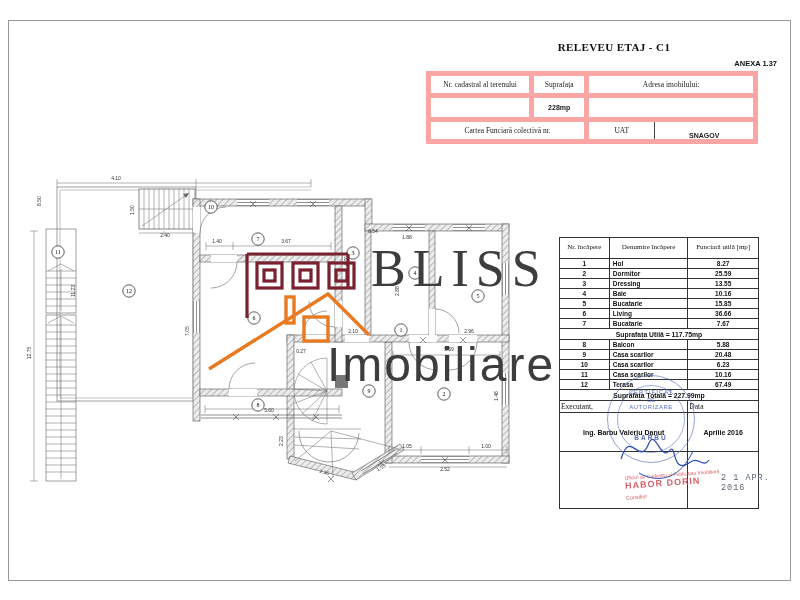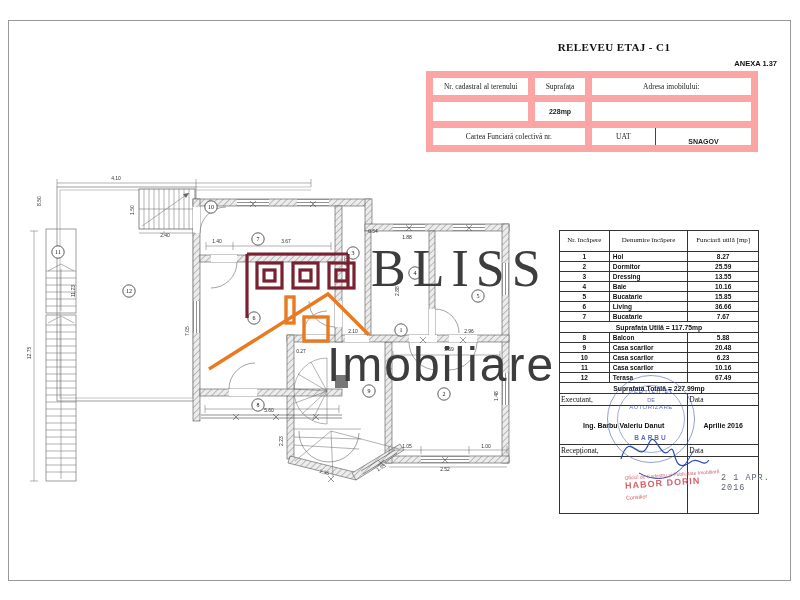--- a/index.html
+++ b/index.html
@@ -6,31 +6,31 @@
     font-family:"Liberation Serif",serif;}
   .page{position:absolute;left:8px;top:20px;width:781px;height:559px;border:1px solid #999;background:#fff;}
   .abs{position:absolute;}
   
   .title{left:470px;top:20px;width:270px;text-align:center;font-weight:bold;font-size:11px;letter-spacing:.4px;color:#111;}
   .scara{left:470px;top:34px;width:270px;text-align:center;font-size:9px;color:#222;}
   .anexa{left:688px;top:38px;width:80px;text-align:right;font-family:"Liberation Sans",sans-serif;font-weight:bold;font-size:7.5px;color:#111;}
   
   table{border-collapse:collapse;}
   .ht{left:417px;top:50px;width:332px;}
-  .ht td{border:7px solid #fca5a5;font-size:7.5px;color:#222;text-align:center;vertical-align:middle;padding:0;}
+  .ht td{border:5px solid #fca5a5;font-size:7.5px;color:#222;text-align:center;vertical-align:middle;padding:0;}
   .ht .r1 td{height:17px;}
   .ht .r2 td{height:19px;}
   .ht .r3 td{height:17px;}
   .ht .mp{font-family:"Liberation Sans",sans-serif;font-weight:bold;font-size:7px;}
   .uatsplit{display:flex;height:100%;align-items:flex-end;}
   .uatsplit span{display:block;}
   .uat-l{width:40%;border-right:1px solid #444;font-size:7.5px;align-self:stretch;line-height:17px;}
   .uat-v{width:60%;font-family:"Liberation Sans",sans-serif;font-weight:bold;font-size:7px;}
   
-  .rt-wrap{left:550px;top:209px;width:228px;}
+  .rt-wrap{left:550px;top:216px;width:228px;}
   .roomtbl{width:200px;background:#fff;}
   .roomtbl td{border:1px solid #333;padding:0 1px;color:#111;}
   .roomtbl thead td{font-size:7px;text-align:center;height:20px;line-height:1.1;}
   .roomtbl .c-nr{width:48px;text-align:center;font-family:"Liberation Sans",sans-serif;font-weight:bold;font-size:6.5px;height:9px;}
   .roomtbl .c-name{width:76px;text-align:left;font-family:"Liberation Sans",sans-serif;font-weight:bold;font-size:6.5px;padding-left:3px;}
   .roomtbl .c-area{width:70px;text-align:center;font-family:"Liberation Sans",sans-serif;font-weight:bold;font-size:6.5px;}
   .roomtbl .summary{text-align:center;font-family:"Liberation Sans",sans-serif;font-weight:bold;font-size:6.8px;height:10px;}
   .roomtbl .lbl{text-align:left;font-size:7.5px;height:11px;}
   .roomtbl .name-cell{text-align:center;font-family:"Liberation Sans",sans-serif;font-weight:bold;font-size:7px;height:38px;}
   .roomtbl .date-val{text-align:center;font-family:"Liberation Sans",sans-serif;font-weight:bold;font-size:7px;}
@@ -486,24 +486,20 @@
       <tbody>
         <tr>
           <td colspan="2" class="lbl">Executant,</td>
           <td class="lbl">Data</td>
         </tr>
         <tr>
           <td colspan="2" class="name-cell">Ing. Barbu Valeriu Danut</td>
           <td class="date-val">Aprilie 2016</td>
         </tr>
         <tr>
-          <td colspan="2" class="lbl">Recepționat,</td>
-          <td class="lbl">Data</td>
-        </tr>
-        <tr>
           <td colspan="2" class="empty-big"></td>
           <td class="empty-big"></td>
         </tr>
       </tbody>
     </table>
   </div>
 
   <div class="abs stamp-blue">
     <span class="sb1">CERTIFICAT</span>
     <span class="sb2">DE</span>

